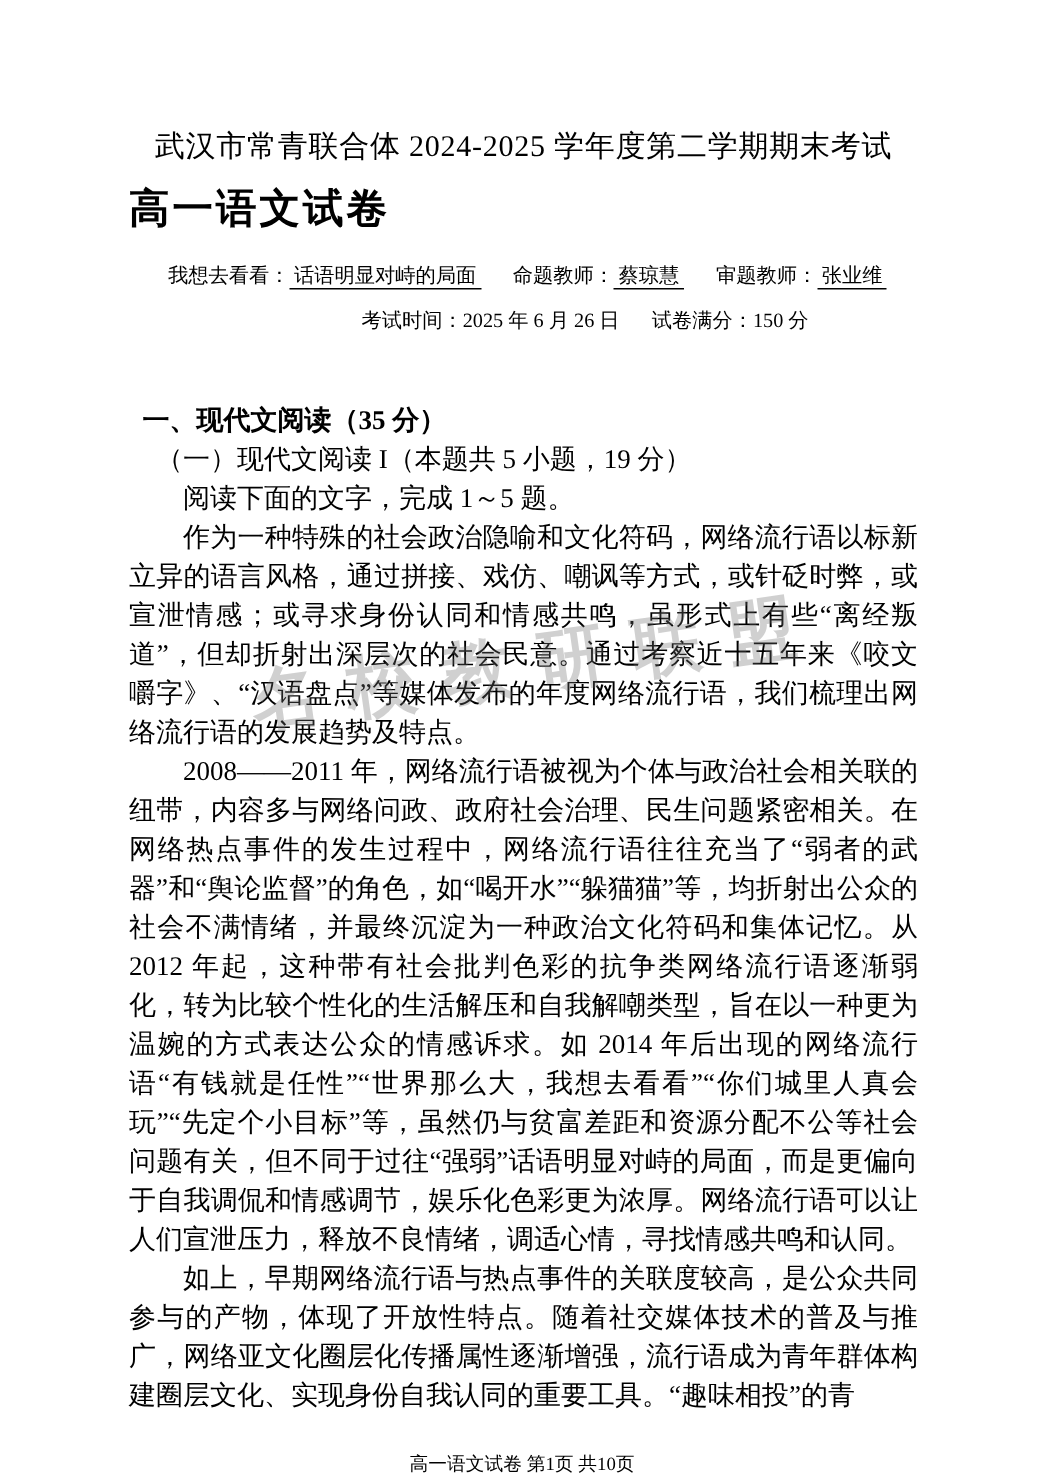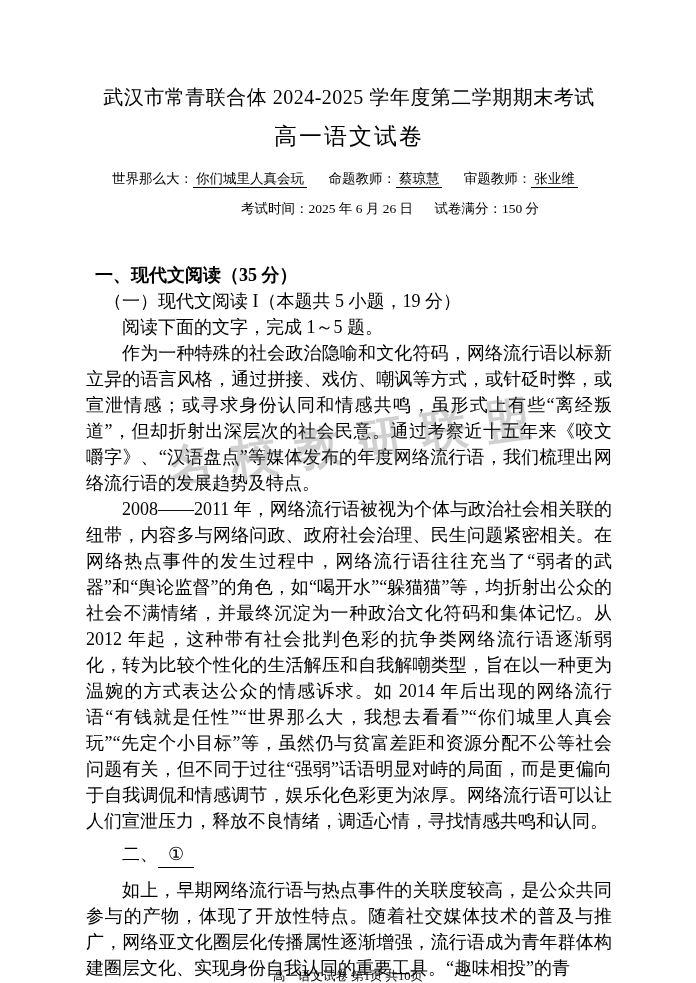--- a/index.html
+++ b/index.html
@@ -35,23 +35,22 @@
   .content { position: relative; z-index: 1; width: 526px; }
   .title {
     margin: 0 0 10px 0;
     text-align: center;
     font-weight: normal;
     font-size: 20px;
     letter-spacing: 0.5px;
   }
   .subtitle {
     margin: 0 0 12px 0;
-    text-align: center;
-    font-weight: normal;
-    font-size: 23px;
+    font-weight: bold;
+    font-size: 27px;
     letter-spacing: 2px;
   }
   .meta {
     font-size: 13.5px;
     line-height: 30px;
   }
   .meta-line1 { padding-left: 26px; }
   .meta-line2 { padding-left: 100px; text-align: center; }
   .meta .pair { margin-right: 18px; white-space: nowrap; }
   .u {
@@ -94,43 +93,40 @@
 
   <div class="watermark">名校教研联盟</div>
 
   <div class="content">
 
     <h1 class="title">武汉市常青联合体 2024-2025 学年度第二学期期末考试</h1>
     <h2 class="subtitle">高一语文试卷</h2>
 
     <div class="meta">
       <div class="meta-line1">
-        <span class="pair"><span>世界那么大：</span><span class="u">你们城里人真会玩</span></span>
+        <span class="pair"><span>我想去看看：</span><span class="u">话语明显对峙的局面</span></span>
         <span class="pair"><span>命题教师：</span><span class="u">蔡琼慧</span></span>
         <span class="pair"><span>审题教师：</span><span class="u">张业维</span></span>
       </div>
       <div class="meta-line2">
         <span class="pair"><span>考试时间：</span><span>2025 年 6 月 26 日</span></span>
         <span class="pair"><span>试卷满分：</span><span>150 分</span></span>
       </div>
     </div>
 
     <div class="body">
       <div class="heading">一、现代文阅读（35 分）</div>
       <div class="subheading">（一）现代文阅读 I（本题共 5 小题，19 分）</div>
       <div class="instr">阅读下面的文字，完成 1～5 题。</div>
 
       <p class="para">作为一种特殊的社会政治隐喻和文化符码，网络流行语以标新立异的语言风格，通过拼接、戏仿、嘲讽等方式，或针砭时弊，或宣泄情感；或寻求身份认同和情感共鸣，虽形式上有些“离经叛道”，但却折射出深层次的社会民意。通过考察近十五年来《咬文嚼字》、“汉语盘点”等媒体发布的年度网络流行语，我们梳理出网络流行语的发展趋势及特点。</p>
 
 
       <p class="para">2008——2011 年，网络流行语被视为个体与政治社会相关联的纽带，内容多与网络问政、政府社会治理、民生问题紧密相关。在网络热点事件的发生过程中，网络流行语往往充当了“弱者的武器”和“舆论监督”的角色，如“喝开水”“躲猫猫”等，均折射出公众的社会不满情绪，并最终沉淀为一种政治文化符码和集体记忆。从 2012 年起，这种带有社会批判色彩的抗争类网络流行语逐渐弱化，转为比较个性化的生活解压和自我解嘲类型，旨在以一种更为温婉的方式表达公众的情感诉求。如 2014 年后出现的网络流行语“有钱就是任性”“世界那么大，我想去看看”“你们城里人真会玩”“先定个小目标”等，虽然仍与贫富差距和资源分配不公等社会问题有关，但不同于过往“强弱”话语明显对峙的局面，而是更偏向于自我调侃和情感调节，娱乐化色彩更为浓厚。网络流行语可以让人们宣泄压力，释放不良情绪，调适心情，寻找情感共鸣和认同。</p>
 
-      <div class="blank-line">
-        <span>二、</span><span class="blank">①</span>
-      </div>
 
       <p class="para">如上，早期网络流行语与热点事件的关联度较高，是公众共同参与的产物，体现了开放性特点。随着社交媒体技术的普及与推广，网络亚文化圈层化传播属性逐渐增强，流行语成为青年群体构建圈层文化、实现身份自我认同的重要工具。“趣味相投”的青</p>
     </div>
 
   </div>
 
   <div class="footer">高一语文试卷 第1页 共10页</div>
 
 </div>
 

